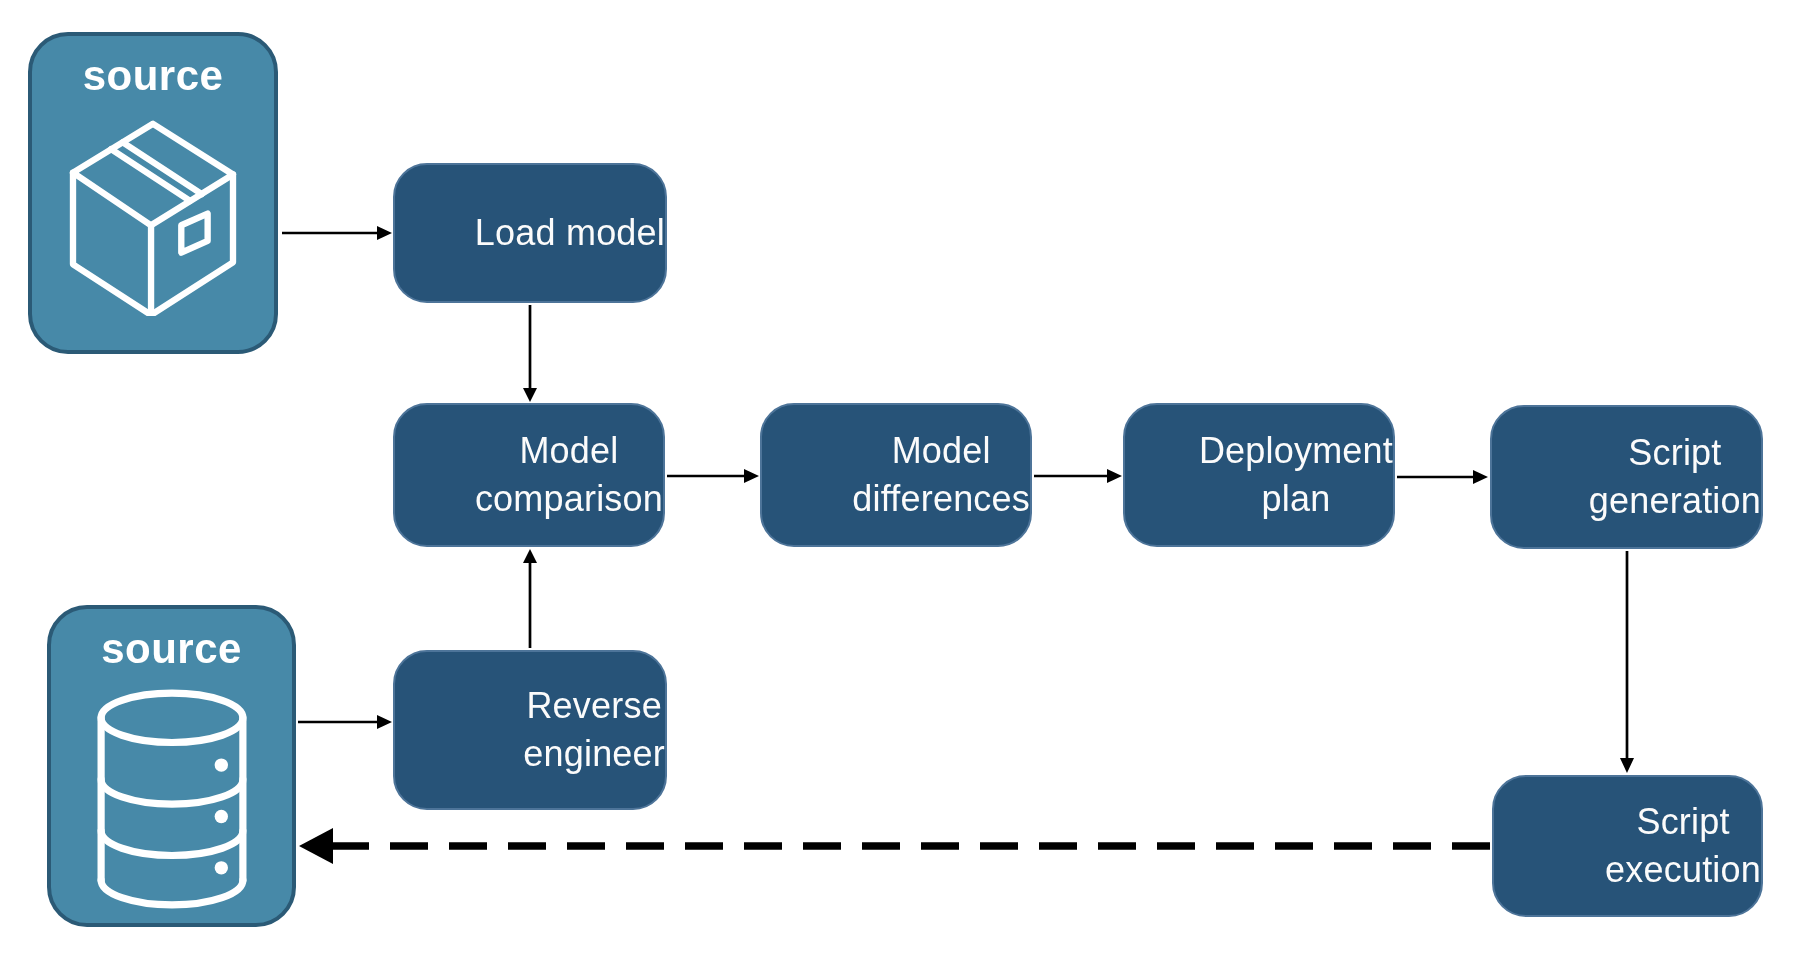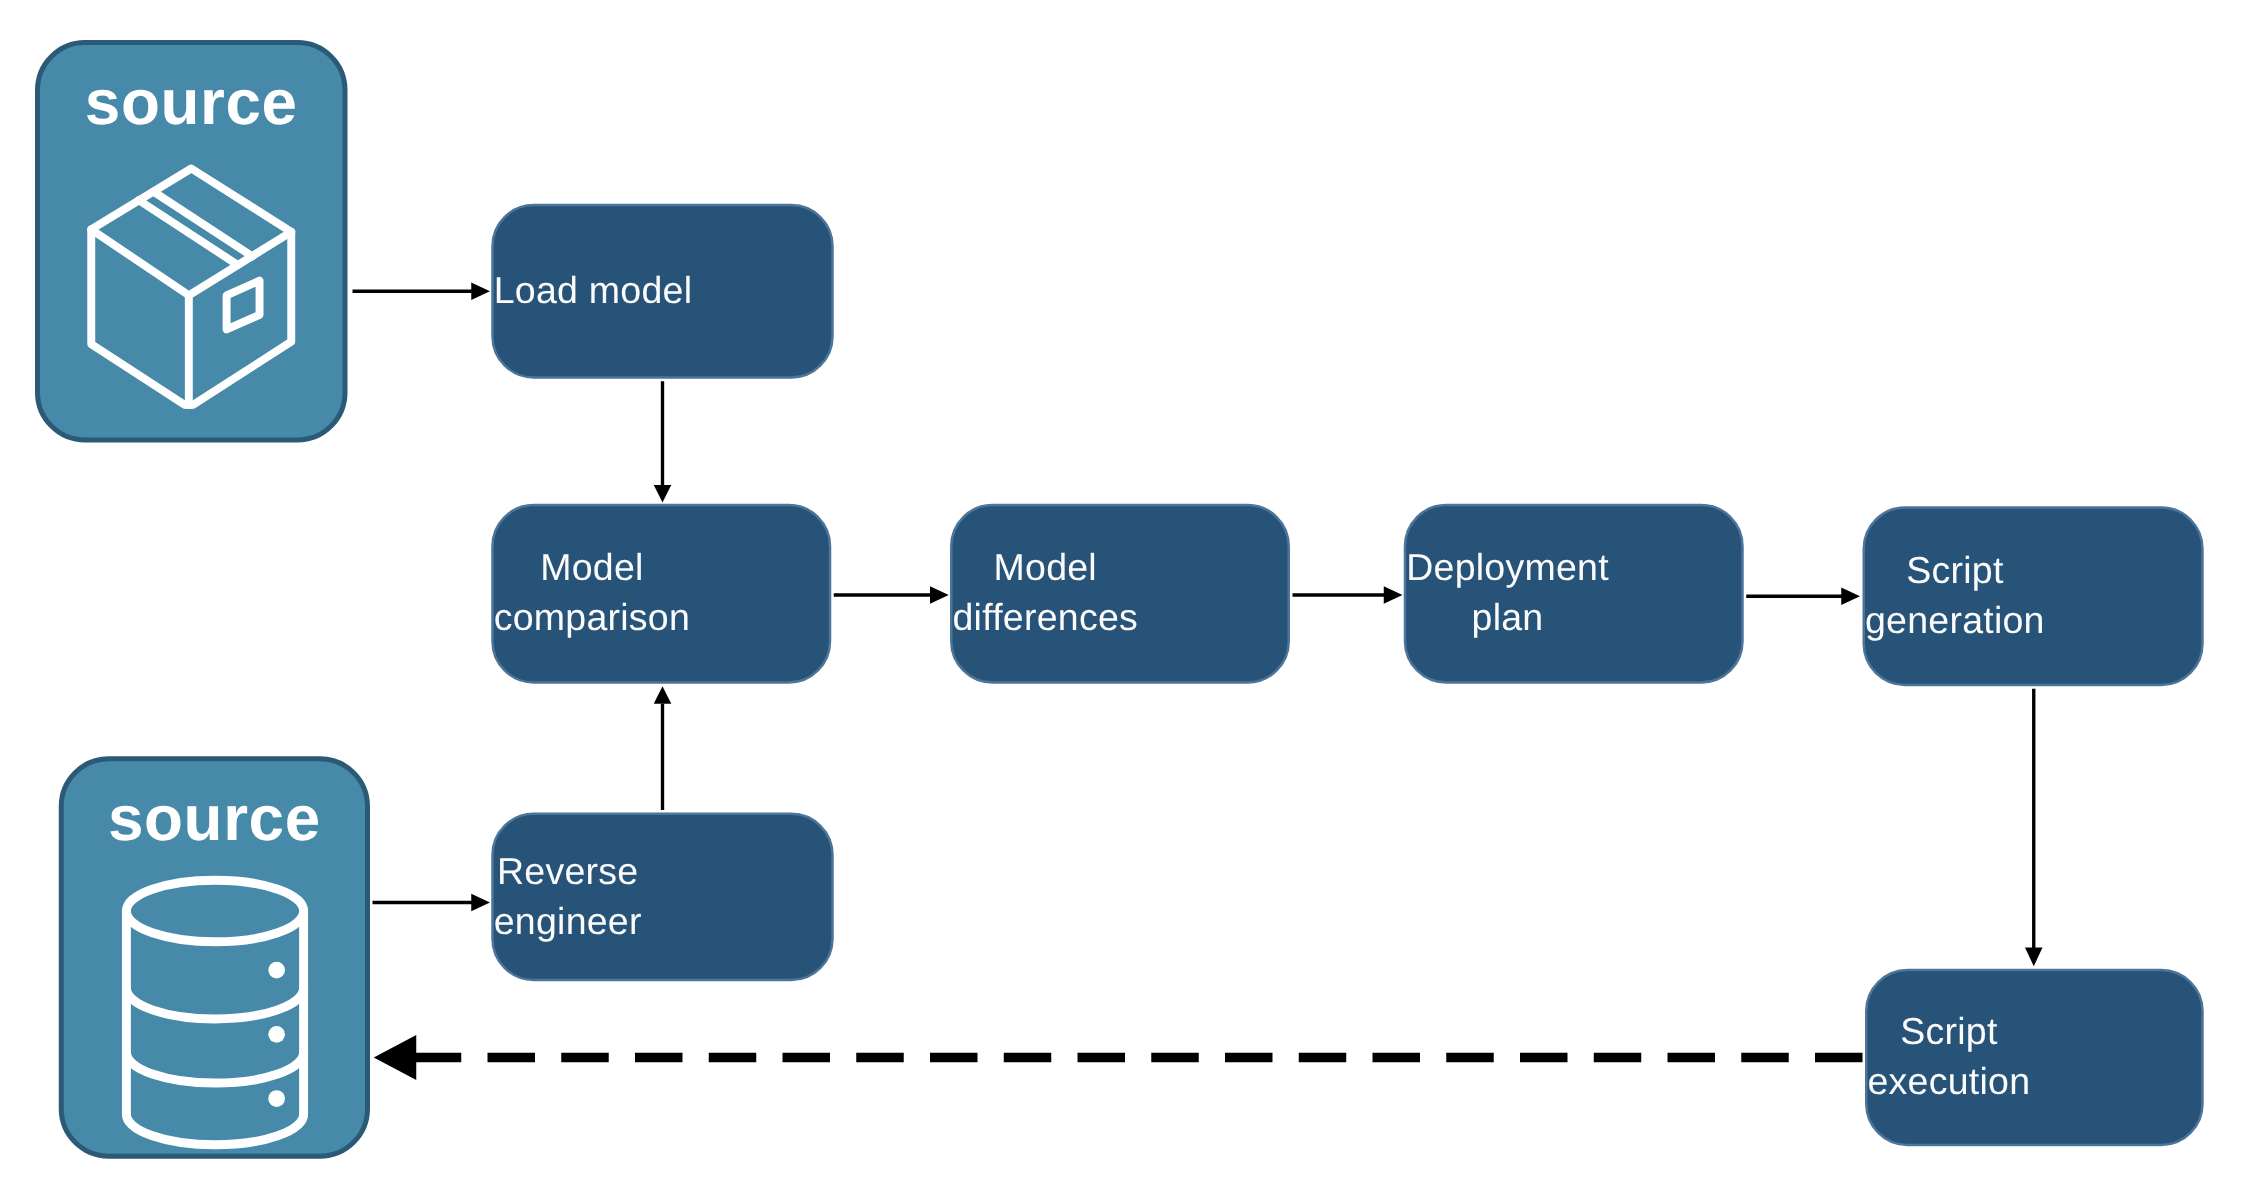--- a/index.html
+++ b/index.html
@@ -27,40 +27,40 @@
     position: absolute;
     box-sizing: border-box;
     z-index: 1;
   }
   .process {
     background: #275378;
     border: 2px solid #4d7499;
     border-radius: 34px;
     display: flex;
     align-items: center;
-    justify-content: flex-start;
+    justify-content: flex-end;
     color: #fbfbfb;
-    font-size: 30px;
+    font-size: 36px;
     line-height: 1.32;
     text-align: center;
     white-space: pre-line;
     letter-spacing: 0.2px;
   }
   .endpoint {
     background: #4789a8;
     border: 4px solid #2b5a76;
     border-radius: 40px;
     display: flex;
     flex-direction: column;
     align-items: center;
   }
   .endpoint-label {
     color: #ffffff;
     font-weight: bold;
-    font-size: 51px;
+    font-size: 42px;
     letter-spacing: 0.5px;
     margin-top: 16px;
   }
   .endpoint-icon {
     margin-top: 16px;
     flex: 0 0 auto;
   }
 </style>
 </head>
 <body>
@@ -137,21 +137,21 @@
   <div class="node process" style="left:1123px; top:403px; width:272px; height:144px;">
     <span>Deployment
 plan</span>
   </div>
 
   <div class="node process" style="left:1490px; top:405px; width:273px; height:144px;">
     <span>Script
 generation</span>
   </div>
 
-  <div class="node process" style="left:393px; top:650px; width:274px; height:135px;">
+  <div class="node process" style="left:393px; top:650px; width:274px; height:160px;">
     <span>Reverse
 engineer</span>
   </div>
 
   <div class="node process" style="left:1492px; top:775px; width:271px; height:142px;">
     <span>Script
 execution</span>
   </div>
 
 </div>

